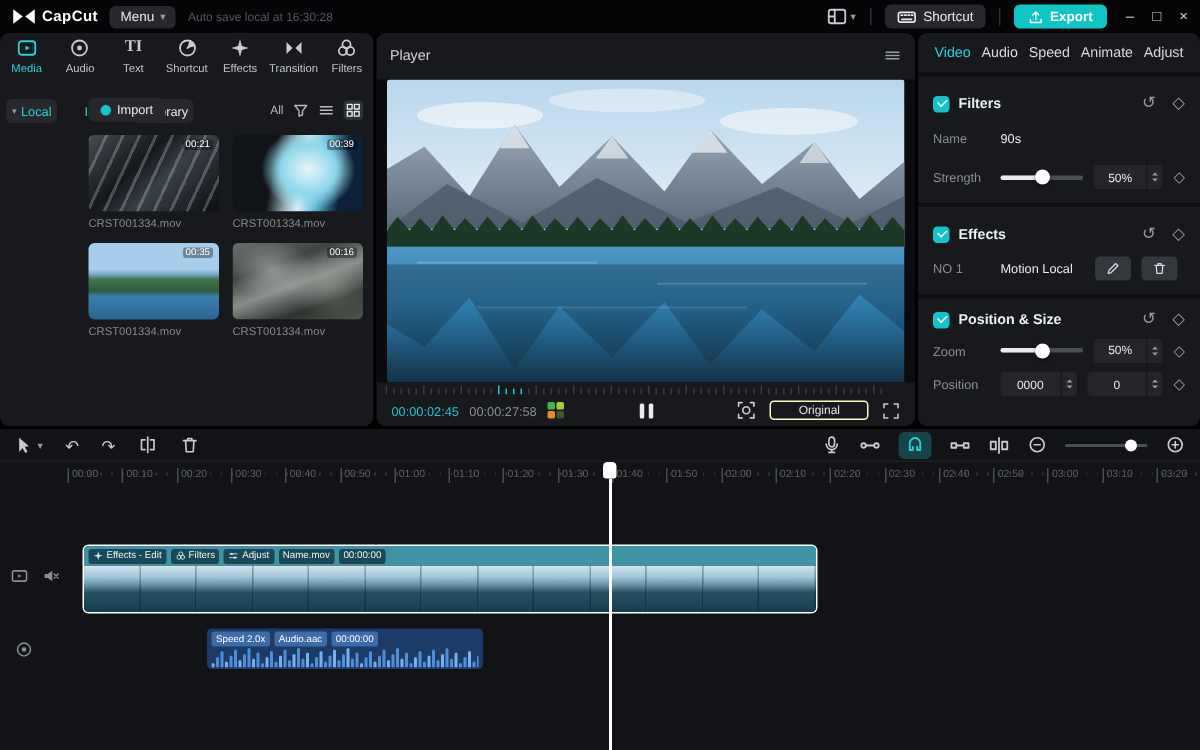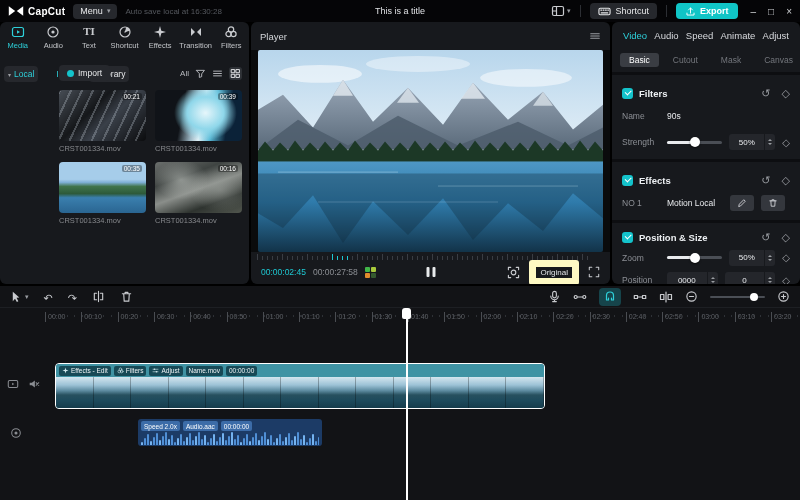--- a/index.html
+++ b/index.html
@@ -89,22 +89,22 @@
   .player-controls { position:relative; height:24px; display:flex; align-items:center; padding:0 10px; }
   .tc { font-size:8.5px; }
   .tc-cur { color:#1ec8d2; }
   .tc-tot { color:#8c8f94; margin-left:7px; }
   .quality-ic { width:11px; height:11px; margin-left:7px; display:grid;
     grid-template-columns:1fr 1fr; grid-template-rows:1fr 1fr; gap:1px; }
   .quality-ic i { border-radius:1px; }
   .pause-btn { position:absolute; left:50%; transform:translateX(-50%); display:flex; gap:3px; }
   .pause-btn i { width:3px; height:10px; background:#e8eaec; border-radius:1px; }
   .pc-right { margin-left:auto; display:flex; align-items:center; gap:9px; color:#c9cbcf; }
-  .orig-pill { border:7px solid #fef9c3; border-radius:3px; font-size:8px; color:#e2e4e8;
-    padding:1px 4px;text-align:center; }
+  .orig-pill { border:1px solid #fef9c3; border-radius:3px; font-size:8px; color:#e2e4e8;
+    padding:1px 18px;text-align:center; }
 
   
   .insp-tabs { height:26px; display:flex; align-items:center; justify-content:space-between;
     padding:0 11px; font-size:9.5px; color:#d8dade; }
   .insp-tab.active { color:#2ed0da; }
   .insp-subtabs { height:24px; display:flex; align-items:center; gap:5px; padding:0 8px;
     font-size:8.5px; color:#73767c; }
   .subtab { padding:2px 9px; border-radius:3px; }
   .subtab.active { background:#3a3d43; color:#fff; }
   .section { padding:8px 10px 4px; border-top:3px solid #0d0e11; }
@@ -181,21 +181,20 @@
           <path class="f" d="M1 1l8 6-8 6zM19 1l-8 6 8 6z" fill="#fff"></path>
         </svg>
     </span>
     <span class="word">CapCut</span>
   </div>
   <div class="menu-btn">
     <span>Menu</span>
     <span class="caret">▾</span>
   </div>
   <span class="autosave">Auto save local at 16:30:28</span>
-  <div class="tb-title">This is a title</div>
   <div class="tb-right">
     <span class="tb-ico ic">
       <svg width="14" height="14" viewBox="0 0 14 14">
           <rect x="1.5" y="2.5" width="11" height="9" rx="1.5"></rect>
           <path d="M5.5 2.5v9M1.5 7h4"></path>
         </svg>
       <span class="caret">▾</span>
     </span>
     <div class="vsep"></div>
     <div class="shortcut-btn">
@@ -504,26 +503,20 @@
     </div>
   </section>
 
   <section class="panel right">
     <div class="insp-tabs">
         <span class="insp-tab active">Video</span>
         <span class="insp-tab">Audio</span>
         <span class="insp-tab">Speed</span>
         <span class="insp-tab">Animate</span>
         <span class="insp-tab">Adjust</span>
-      </div>
-    <div class="insp-subtabs">
-        <span class="subtab active">Basic</span>
-        <span class="subtab">Cutout</span>
-        <span class="subtab">Mask</span>
-        <span class="subtab">Canvas</span>
       </div>
 
     <div class="section">
       <div class="sec-head">
         <span class="chk"></span>
         <span class="sec-title">Filters</span>
         <span class="sec-actions">
           <span>↺</span>
           <span>◇</span>
         </span>

